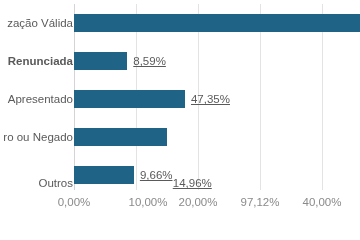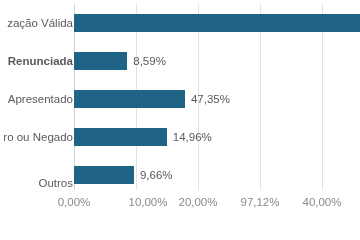--- a/index.html
+++ b/index.html
@@ -26,21 +26,21 @@
     font-size:11.5px;color:#5a5a5a;
   }
 
   .bar{
     position:absolute;height:18px;top:0;
     background:#1f6386;
   }
 
   .val-label{
     position:absolute;top:0;height:18px;line-height:18px;
-    white-space:nowrap;font-size:11.5px;color:#5a5a5a;
+    white-space:nowrap;font-size:11.5px;color:#5a5a5a;text-decoration:underline;
   }
 
   .tick{
     position:absolute;top:196px;
     font-size:11.5px;color:#8a8a8a;
     white-space:nowrap;transform:translateX(-50%);
   }
 </style>
 </head>
 <body>
@@ -62,21 +62,21 @@
         <div class="val-label" style="left: 133.258px; color: rgb(90, 90, 90);">8,59%</div>
       </div>
       <div class="row" style="top: 90px; width: 360px;">
         <div class="cat-label" style="color: rgb(90, 90, 90);">Apresentado</div>
         <div class="bar" style="left: 74px; width: 110.98px; background: rgb(31, 99, 134);"></div>
         <div class="val-label" style="left: 190.98px; color: rgb(90, 90, 90);">47,35%</div>
       </div>
       <div class="row" style="top: 128px; width: 360px;">
         <div class="cat-label" style="color: rgb(90, 90, 90);">ro ou Negado</div>
         <div class="bar" style="left: 74px; width: 92.752px; background: rgb(31, 99, 134);"></div>
-        <div class="val-label" style="left: 172.752px; color: rgb(90, 90, 90);">14,96%</div>
+        <div class="val-label" style="left: 172.752px; color: rgb(90, 90, 90); margin-top: 46px;">14,96%</div>
       </div>
       <div class="row" style="top: 166px; width: 360px;">
         <div class="cat-label" style="color: rgb(90, 90, 90); margin-top: 8px;">Outros</div>
         <div class="bar" style="left: 74px; width: 59.892px; background: rgb(31, 99, 134);"></div>
         <div class="val-label" style="left: 139.892px; color: rgb(90, 90, 90);">9,66%</div>
       </div>
       <div class="tick" style="left: 74px; color: rgb(138, 138, 138);">0,00%</div>
       <div class="tick" style="left: 148px; color: rgb(138, 138, 138);">10,00%</div>
       <div class="tick" style="left: 198px; color: rgb(138, 138, 138);">20,00%</div>
       <div class="tick" style="left: 260px; color: rgb(138, 138, 138);">97,12%</div>

